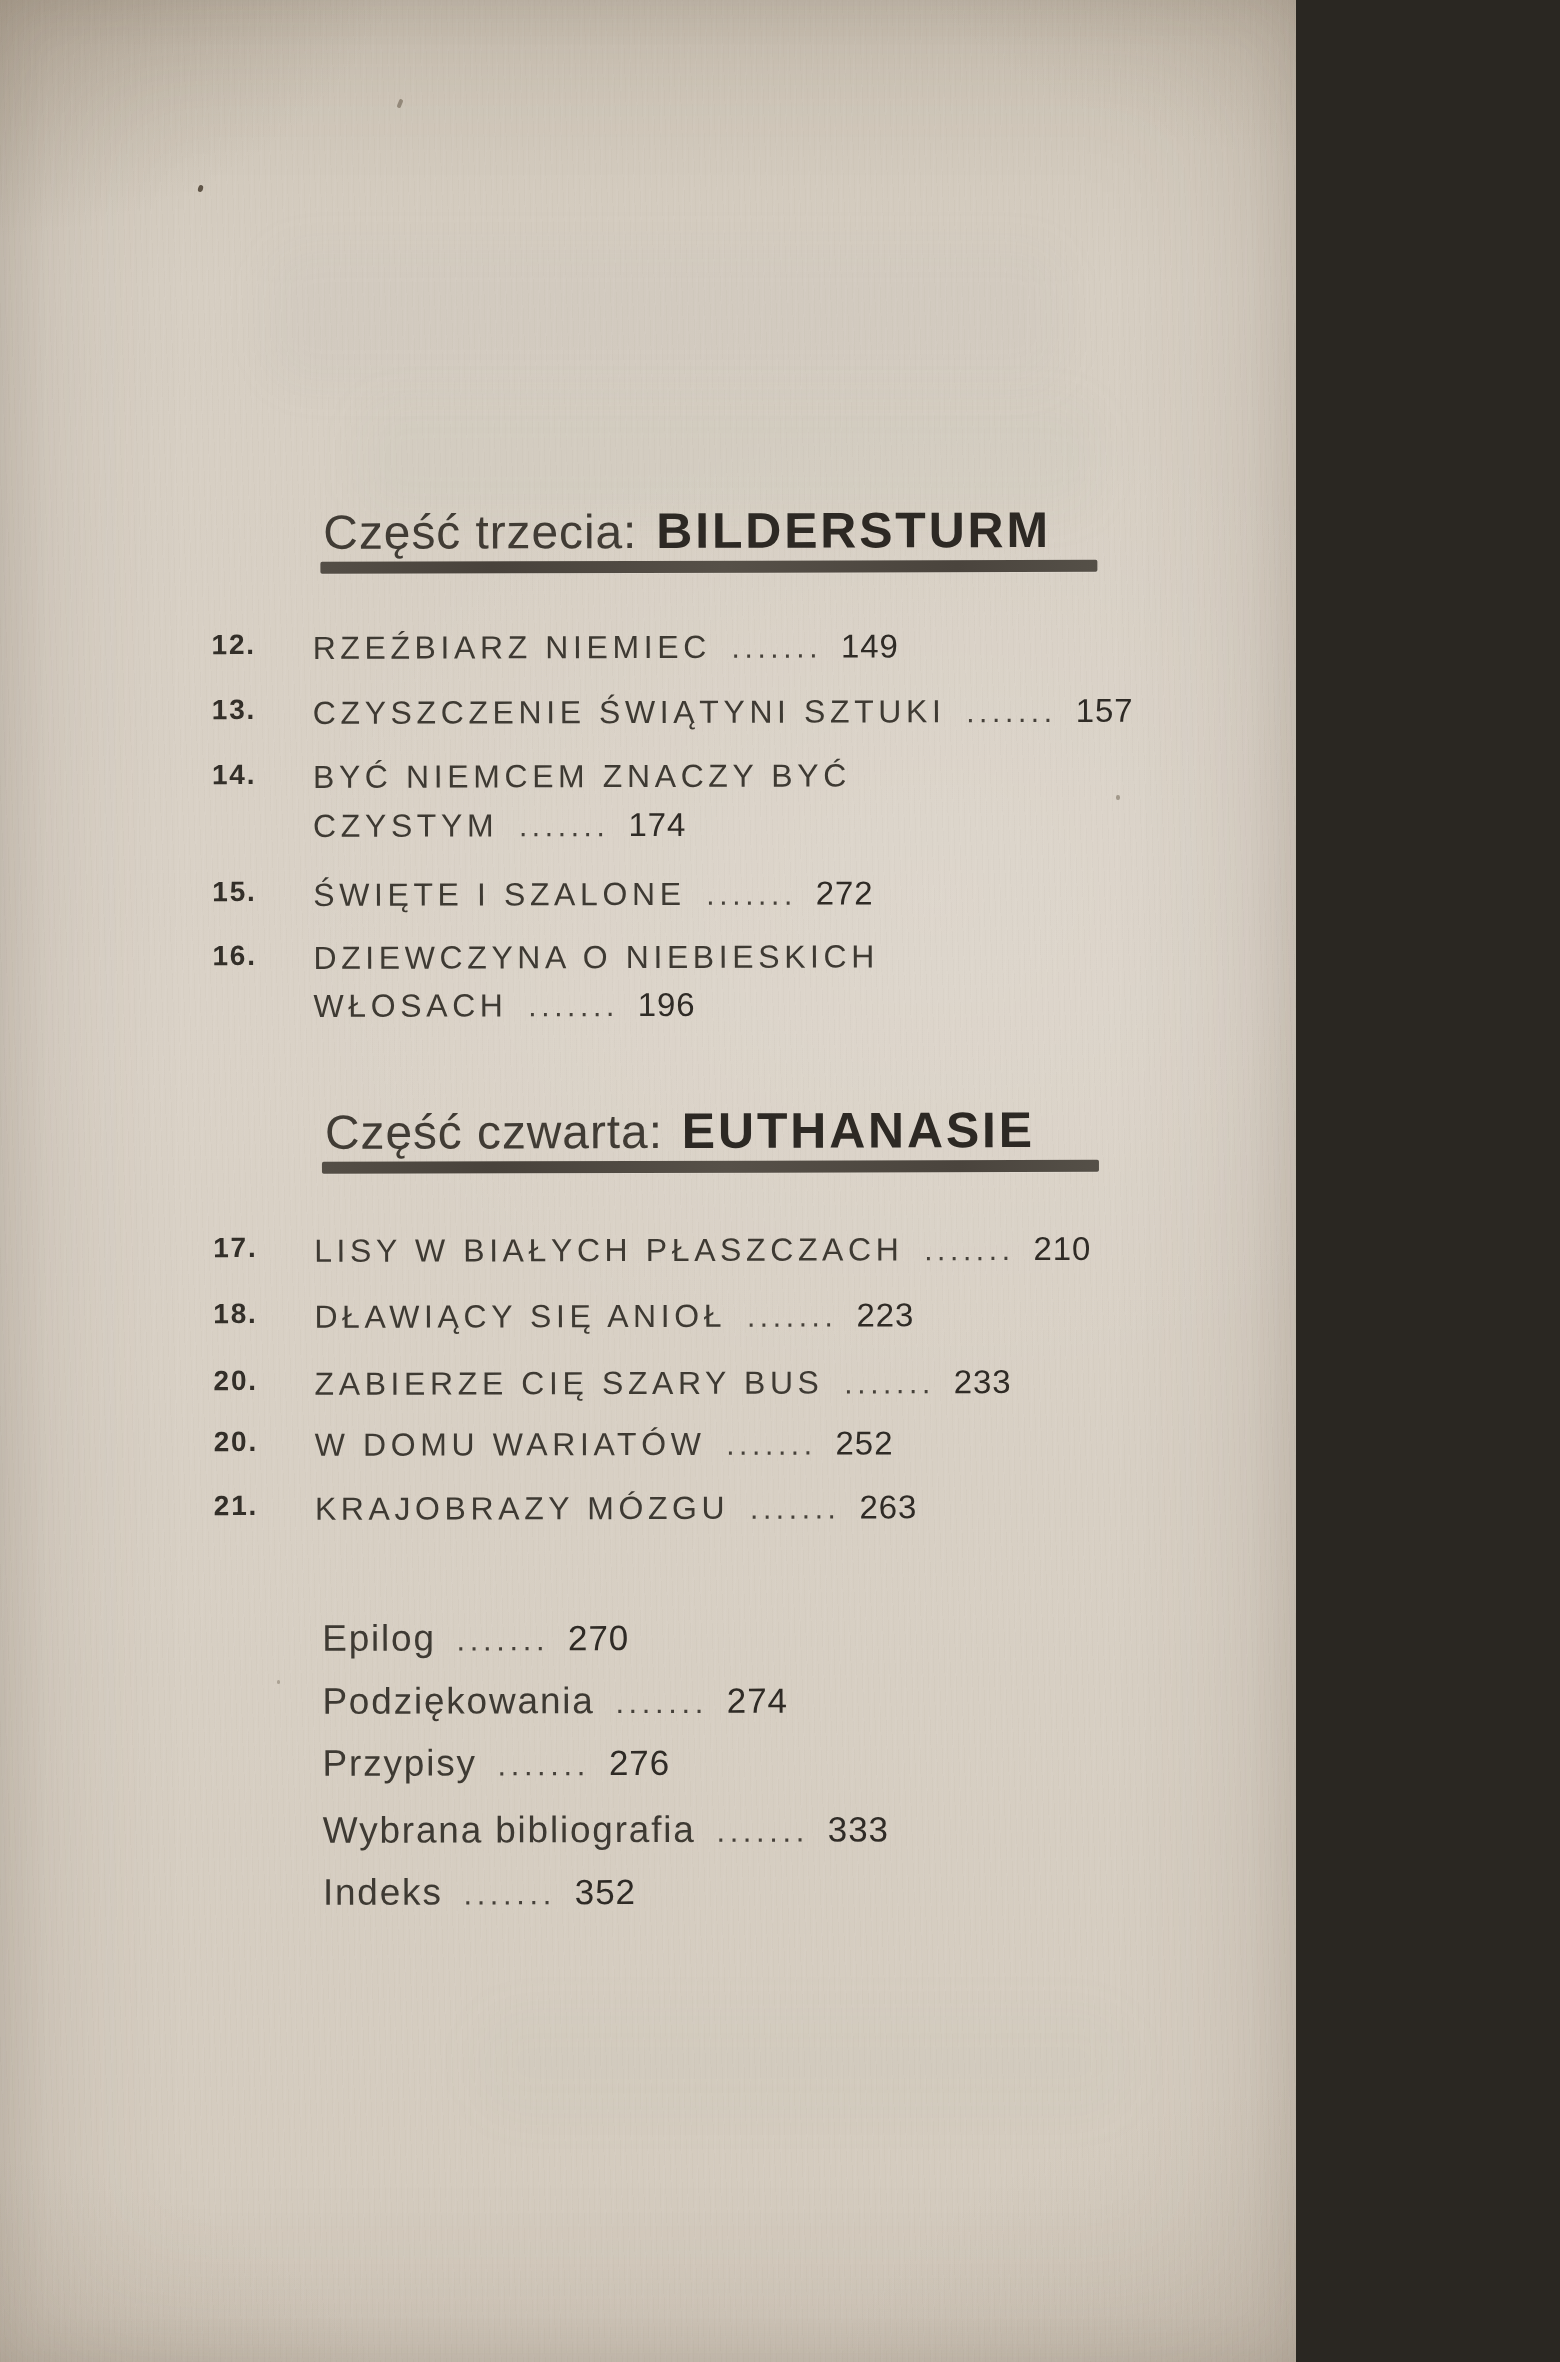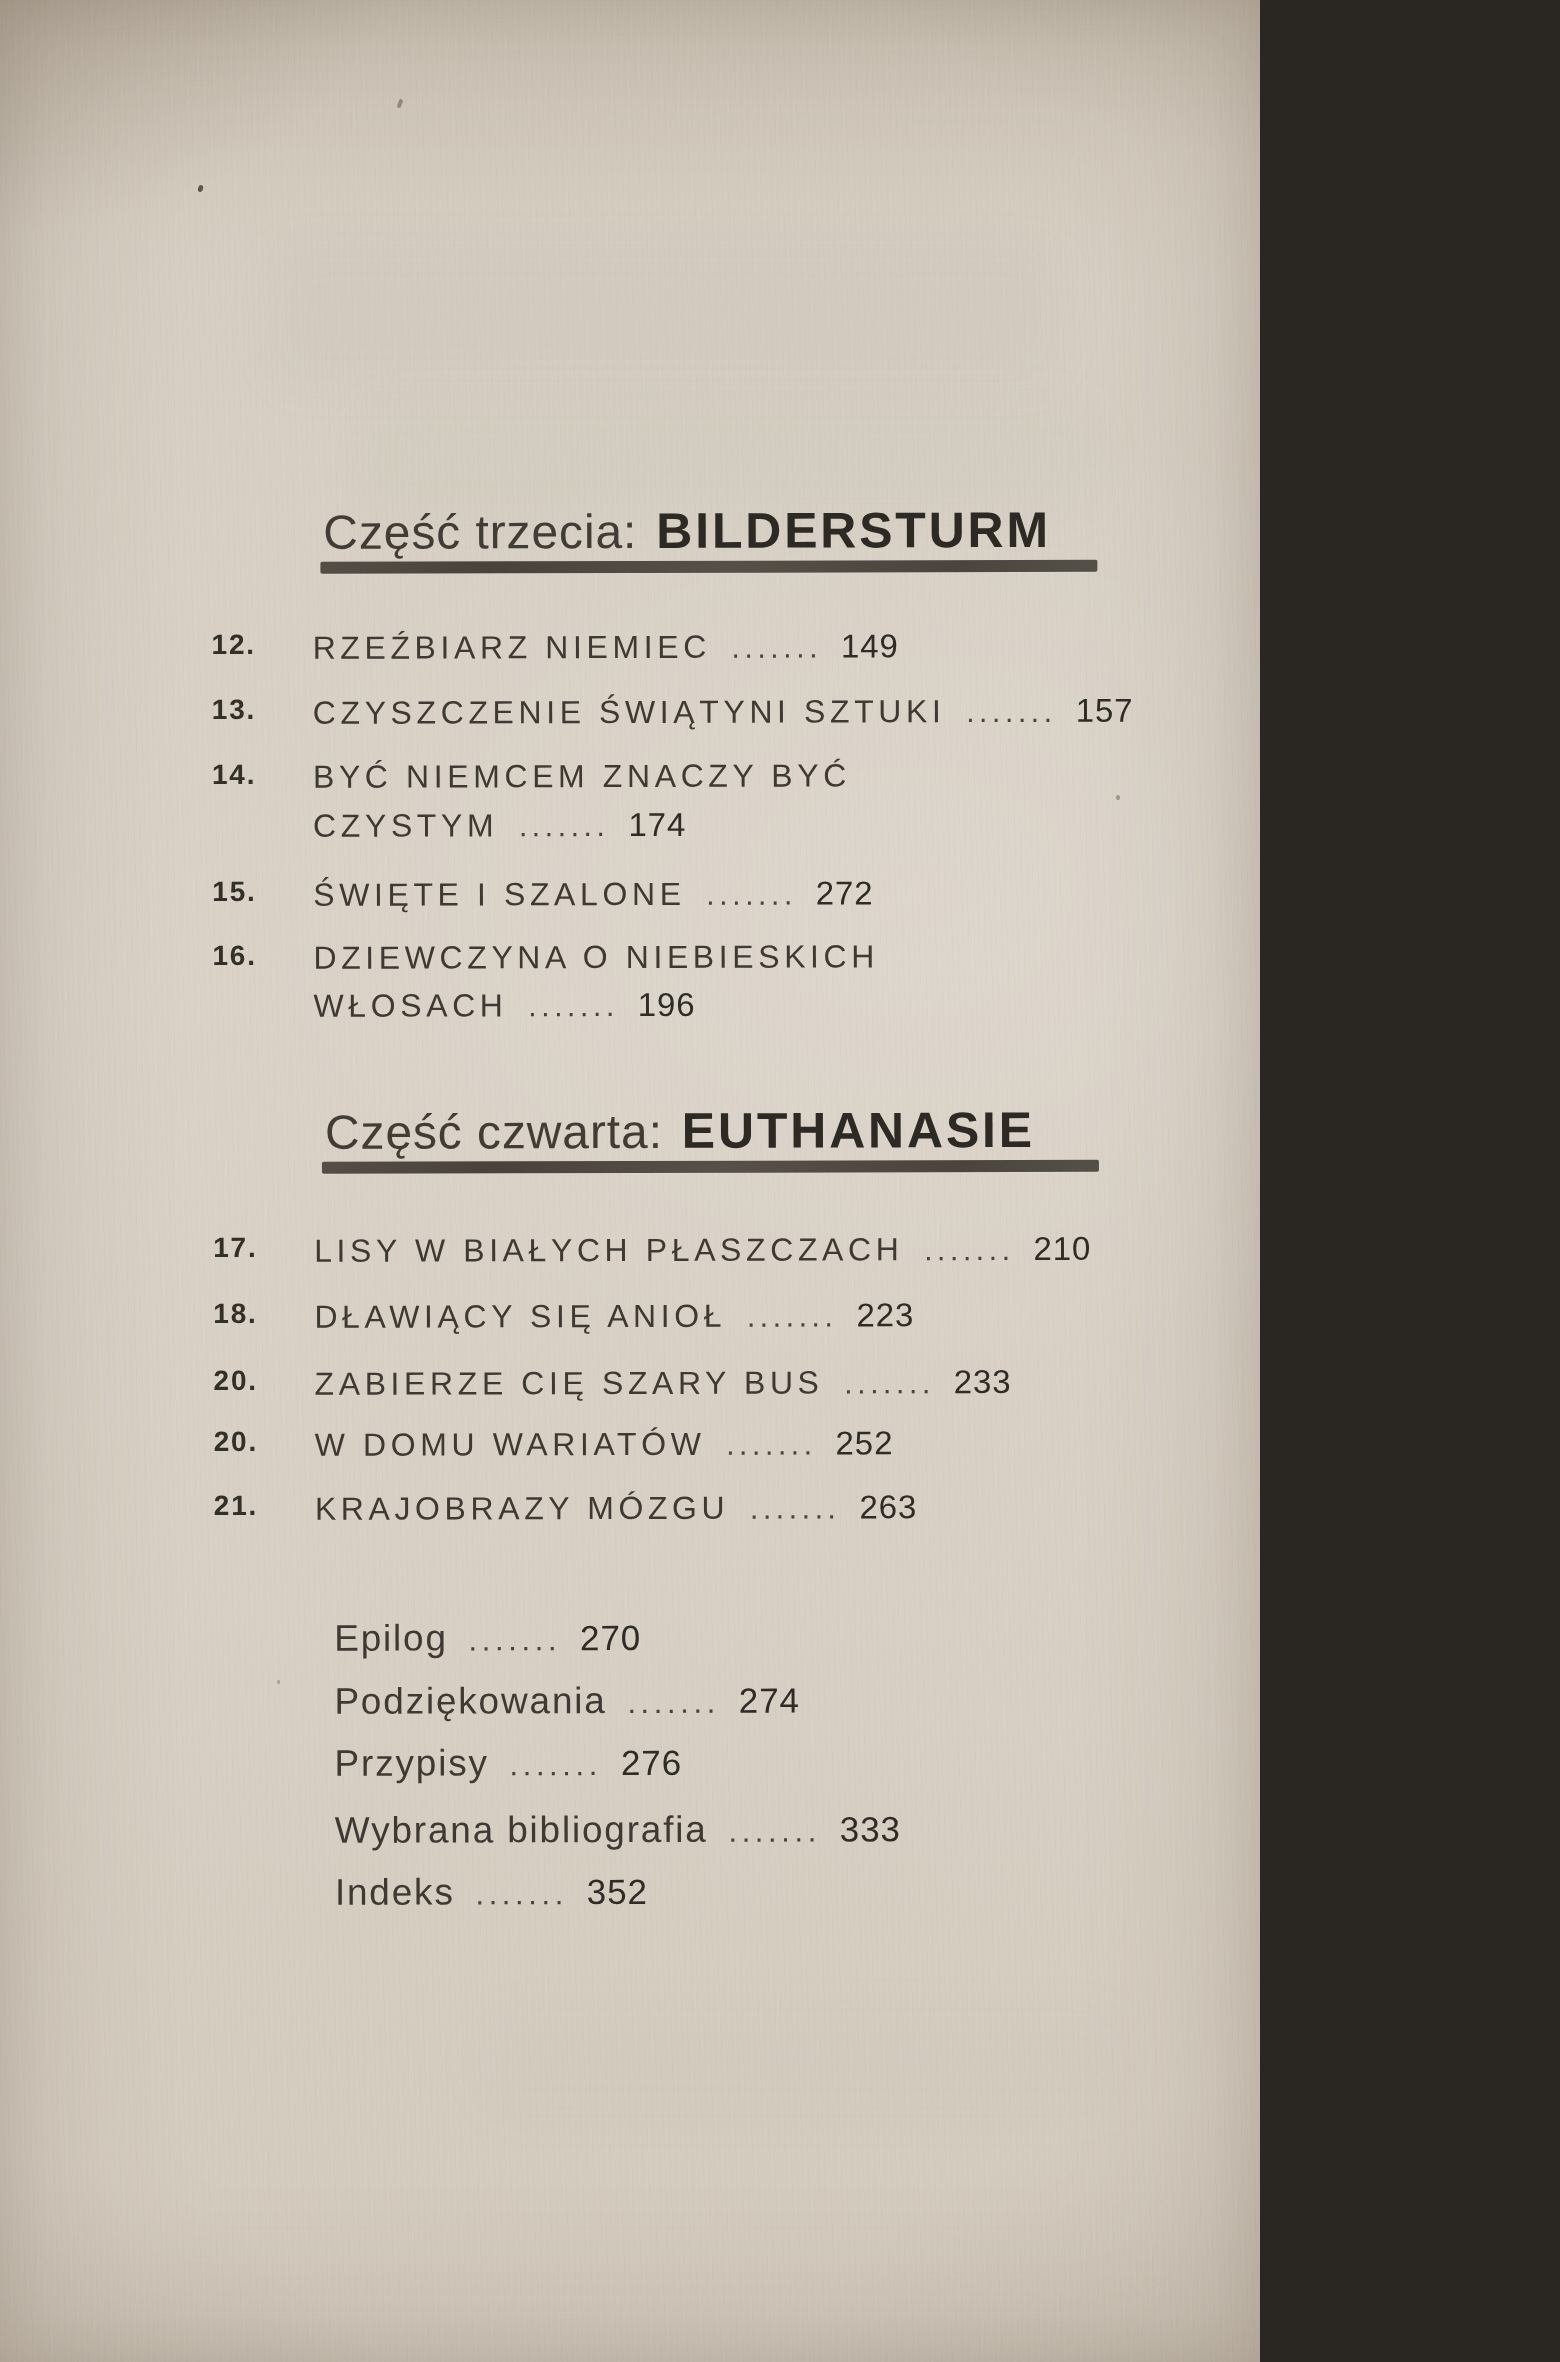--- a/index.html
+++ b/index.html
@@ -8,20 +8,21 @@
     width:1260px;height:2363px;
     overflow:hidden;
     font-family:"Liberation Sans", sans-serif;
     background:
       radial-gradient(1108px 831px at 72% 38%, rgba(255,255,255,0.10), transparent 62%),
       radial-gradient(831px 600px at -4% -4%, rgba(92,74,54,0.26), transparent 56%),
       radial-gradient(877px 554px at 104% -6%, rgba(110,92,70,0.14), transparent 55%),
       radial-gradient(923px 646px at -6% 106%, rgba(105,88,66,0.12), transparent 55%),
       radial-gradient(1015px 738px at 106% 106%, rgba(105,88,66,0.12), transparent 58%),
       linear-gradient(180deg,#cdc4b6 0%,#d6cec2 12%,#dad2c7 42%,#d7cfc3 72%,#d3cabd 100%);
+    padding-left: 36px;
   }
   
   #fibres{
     position:absolute;inset:0;pointer-events:none;
     background:
       repeating-linear-gradient(92deg, rgba(255,255,255,0.028) 0 1.8px, rgba(255,255,255,0) 1.8px 8.3px),
       repeating-linear-gradient(88deg, rgba(85,72,55,0.022) 0 0.9px, rgba(85,72,55,0) 0.9px 5.5px);
   }
   #vignette{
     position:absolute;inset:0;pointer-events:none;
@@ -46,21 +47,21 @@
         background:linear-gradient(90deg,#544e46,#48423b 22%,#565048 52%,#4a443d 82%,#555048);
         box-shadow:0 0.9px 0.9px rgba(255,255,255,0.15);}
 
   .row{position:absolute;left:314px;white-space:nowrap;line-height:1;}
   .num{position:absolute;left:-101px;font-size:28px;font-weight:700;letter-spacing:1.8px;color:#332f29;}
   .t{font-size:32px;font-weight:400;letter-spacing:4.6px;color:#3e3a33;}
   .dots{font-size:30px;letter-spacing:4.6px;color:#46413a;margin-left:16.6px;margin-right:14.8px;}
   .pg{font-size:33px;font-weight:400;letter-spacing:0.9px;color:#2f2b26;}
 
   .bm{position:absolute;left:321px;white-space:nowrap;line-height:1;}
-  .bm .t{font-size:37px;letter-spacing:1.8px;color:#3e3a33;margin-left:12px;}
+  .bm .t{font-size:37px;letter-spacing:1.8px;color:#3e3a33;}
   .bm .dots{font-size:31px;}
   .bm .pg{font-size:35px;margin-top:38px;}
 </style>
 </head>
 <body>
 
 <div id="page">
   <div id="fibres"></div>
   <div class="ghost g1"></div>
   <div class="ghost g2"></div>

